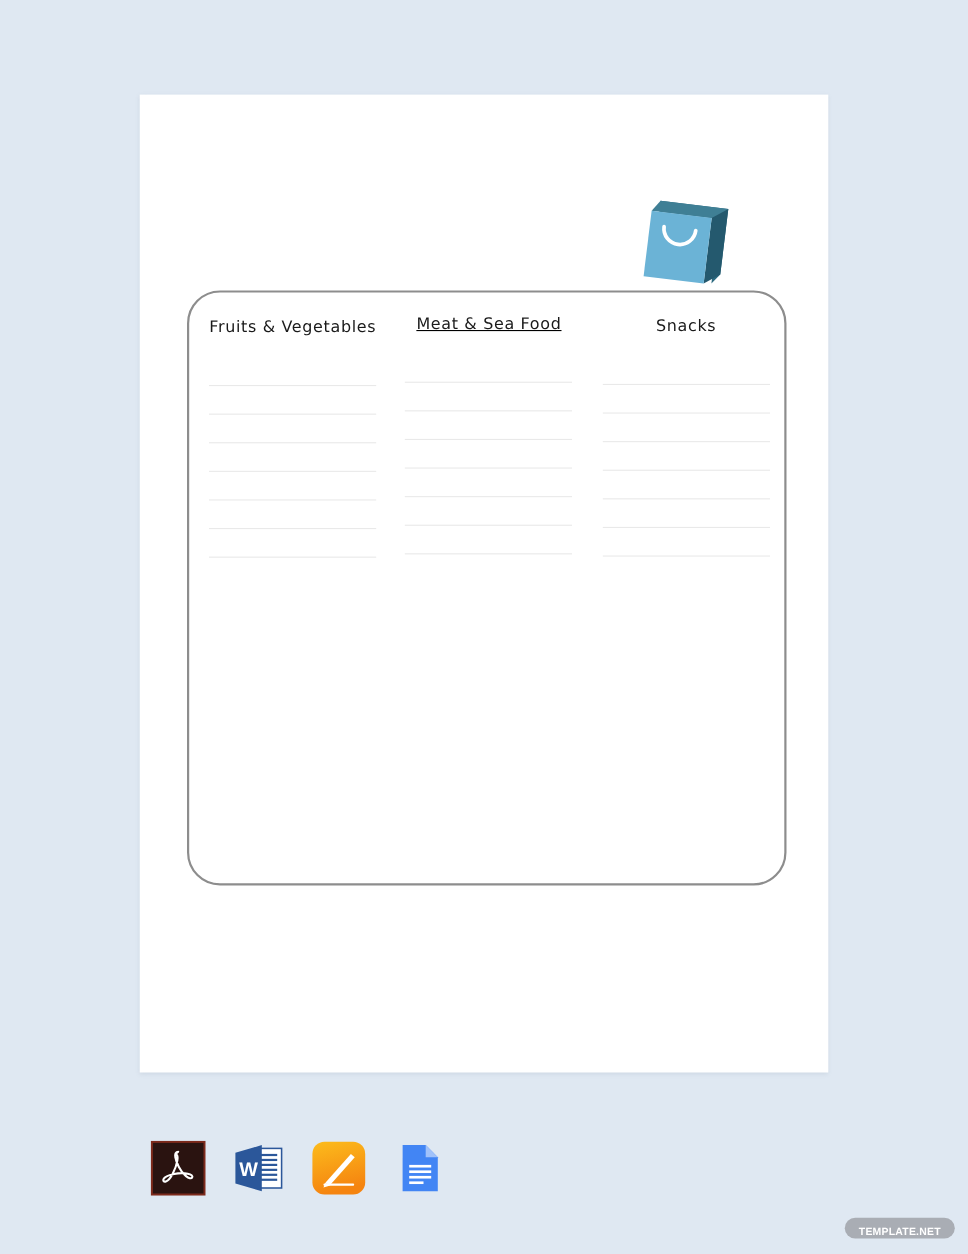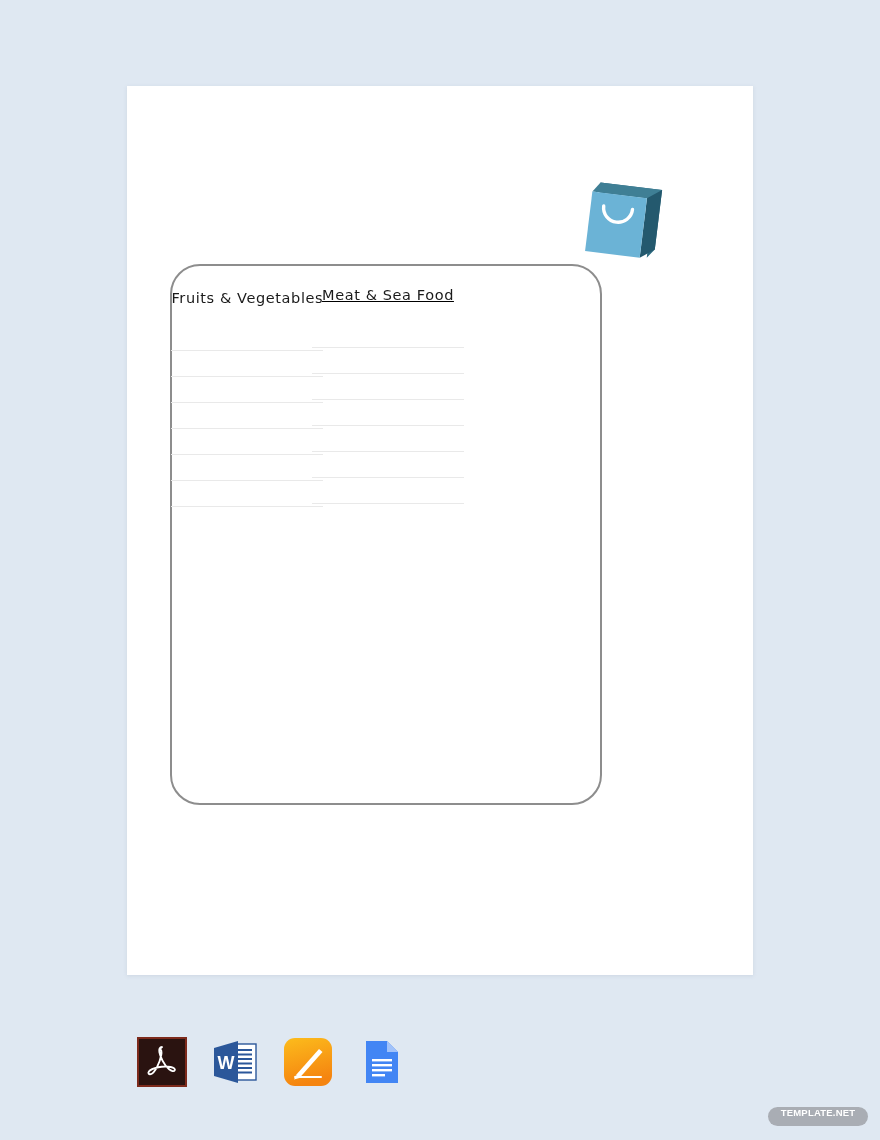--- a/index.html
+++ b/index.html
@@ -52,21 +52,21 @@
     top: 0px;
     width: 100px;
     height: 100px;
   }
 
   
   .list-card {
     position: absolute;
     left: 43px;
     top: 178px;
-    width: 432px;
+    width: 545px;
     height: 541px;
     border: 2px solid #8d8d8d;
     border-radius: 30px;
     box-sizing: border-box;
   }
 
   .block {
     position: absolute;
     left: 0;
     width: 100%;
@@ -167,21 +167,21 @@
     width: 100px;
     height: 19px;
     background: #a9adb4;
     border-radius: 10px;
     color: #ffffff;
     font-family: "Liberation Sans", sans-serif;
     font-size: 9.5px;
     font-weight: bold;
     letter-spacing: 0.2px;
     display: flex;
-    align-items: flex-start;
+    align-items: flex-end;
     justify-content: center;
   }
   .watermark .wm-net { font-weight: bold; }
 </style>
 </head>
 <body>
 
 <div class="page">
 
   <div class="title-row">
@@ -225,20 +225,32 @@
           <div class="rule"></div>
           <div class="rule"></div>
           <div class="rule"></div>
           <div class="rule"></div>
           <div class="rule"></div>
           <div class="rule"></div>
           <div class="rule"></div>
         </div>
       </div>
 
+      <div class="col col-3">
+        <div class="col-head head-lift-3">Snacks</div>
+        <div class="rules">
+          <div class="rule"></div>
+          <div class="rule"></div>
+          <div class="rule"></div>
+          <div class="rule"></div>
+          <div class="rule"></div>
+          <div class="rule"></div>
+          <div class="rule"></div>
+        </div>
+      </div>
     </div>
 
     <div class="block block-2">
 
 
     </div>
 
   </div>
 
 

